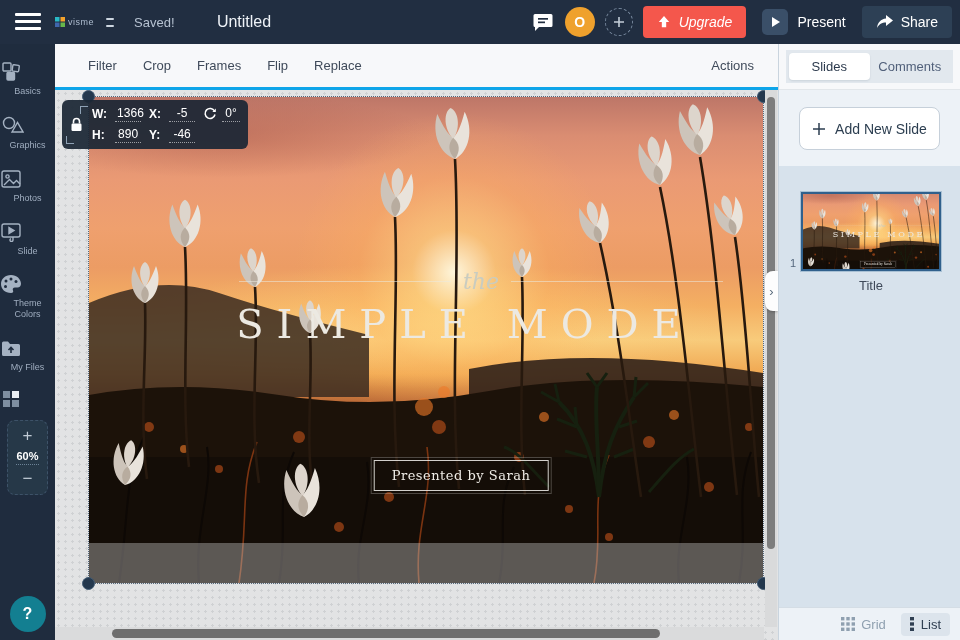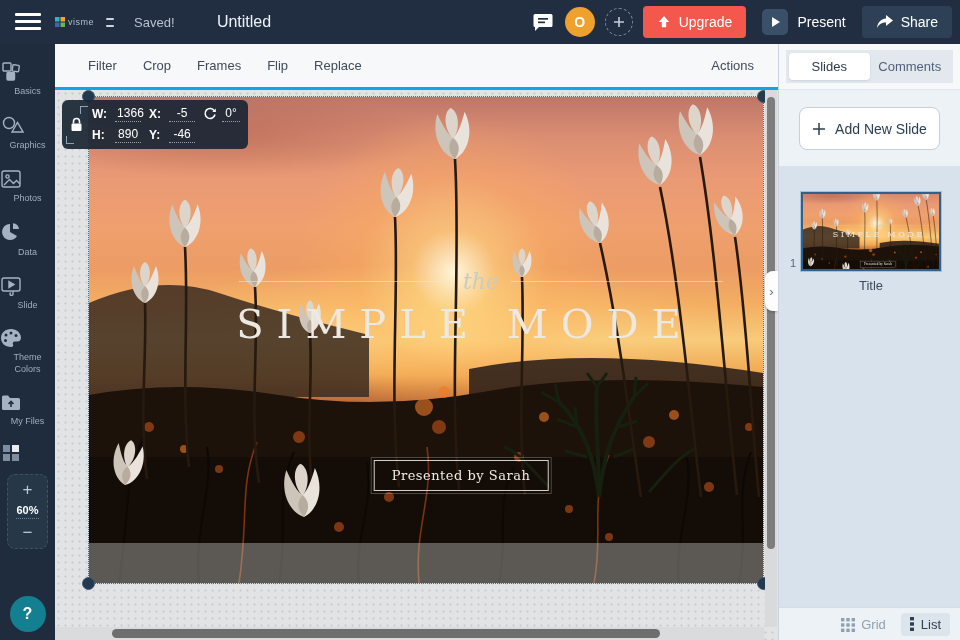--- a/index.html
+++ b/index.html
@@ -15,21 +15,21 @@
   .logo-word { color:#aebdd0; font-size:9px; letter-spacing:.5px; }
   .stepper { display:flex; flex-direction:column; gap:5px; margin-left:4px; }
   .stepper i { width:8px; height:2px; background:#cdd6e0; border-radius:1px; display:block; }
   .saved { color:#b6c2d1; font-size:13px; margin-left:12px; }
   .doc-title { position:absolute; left:244px; transform:translateX(-50%); color:#eef2f7; font-size:16px; cursor:text; }
   .tb-right { position:absolute; right:8px; display:flex; align-items:center; gap:10px; }
   .comment-btn { width:24px; height:24px; display:flex; align-items:center; justify-content:center; cursor:pointer; }
   .avatar { width:30px; height:30px; border-radius:50%; background:#efa12d; color:#fff; font-size:14px; font-weight:bold; display:flex; align-items:center; justify-content:center; cursor:pointer; }
   .add-circle { width:28px; height:28px; border-radius:50%; border:1px dashed #76879c; color:#c3cdd8; display:flex; align-items:center; justify-content:center; cursor:pointer; }
   .btn { display:flex; align-items:center; gap:8px; height:32px; padding:0 14px; border-radius:4px; color:#fff; font-size:14px; cursor:pointer; border:none; }
-  .btn-upgrade { background:#f4574c; }
+  .btn-upgrade { background:#f4574c;font-style:italic; }
   .btn-dark { background:#2d4055; }
   .btn-present { background:transparent; padding:0 6px; gap:9px; }
   .play-sq { width:26px; height:26px; border-radius:5px; background:#3a4f68; display:flex; align-items:center; justify-content:center; }
   .play-tri { width:0; height:0; border-left:8px solid #fff; border-top:5px solid transparent; border-bottom:5px solid transparent; margin-left:2px; }
 
   
   .main { flex:1; display:flex; min-height:0; }
 
   
   .sidebar { width:55px; background:#1f2c3e; display:flex; flex-direction:column; align-items:center; padding-top:8px; flex:0 0 55px; }
@@ -96,21 +96,21 @@
   .seg-btn { flex:1; text-align:center; font-size:13px; color:#51607a; padding:6px 0; border-radius:4px; cursor:pointer; }
   .seg-btn.active { background:#fff; color:#2c3a4d; box-shadow:0 1px 2px rgba(40,60,80,.12); }
   .add-slide { margin:17px 20px 16px; height:43px; background:#fff; border:1px solid #c6d0da; border-radius:8px; display:flex; align-items:center; justify-content:center; gap:9px; font-size:14px; color:#2c3e50; cursor:pointer; }
   .slides-list { flex:1; background:#d7e2ec; padding-top:26px; overflow:hidden; }
   .slide-item { display:flex; align-items:flex-end; gap:5px; padding-left:7px; cursor:pointer; }
   .slide-num { font-size:11px; color:#55677c; width:10px; text-align:right; padding-bottom:2px; }
   .thumb { width:140px; height:79px; border:2px solid #30608c; background:#111; overflow:hidden; position:relative; box-shadow:0 0 0 1px #a8c0d4; }
   .thumb .scene-host { transform:scale(0.2018); transform-origin:0 0; margin-top:-6px; }
   .slide-caption { font-size:13px; color:#3f4a5a; text-align:center; width:140px; margin:7px 0 0 22px; }
   .rp-footer { height:33px; border-top:1px solid #d4dde5; background:#edf2f7; display:flex; align-items:center; justify-content:flex-end; gap:6px; padding:0 10px; }
-  .view-btn { display:flex; align-items:flex-end; gap:6px; font-size:13px; color:#8fa0b0; padding:4px 9px; border-radius:4px; cursor:pointer; }
+  .view-btn { display:flex; align-items:center; gap:6px; font-size:13px; color:#8fa0b0; padding:4px 9px; border-radius:4px; cursor:pointer; }
   .view-btn.active { background:#dce4ec; color:#2f3f52; }
 </style>
 </head>
 <body>
 
 <div class="app">
 
   <header class="topbar">
     <div class="hamburger">
       <svg width="26" height="18" viewBox="0 0 26 18">
@@ -197,27 +197,20 @@
       </div>
       <div class="sb-item">
         <svg width="22" height="20" viewBox="0 0 22 20">
             <g stroke="#a5b2c2" stroke-width="1.4" fill="none">
               <rect x="2" y="2" width="18" height="16" rx="2"></rect>
               <circle cx="7.5" cy="7.5" r="1.6"></circle>
               <path d="M4 16 L9.5 10.5 L13.5 14.5 L16.5 11.5 L20 15"></path>
             </g>
           </svg>
         <span class="sb-label">Photos</span>
-      </div>
-      <div class="sb-item">
-        <svg width="22" height="22" viewBox="0 0 22 22">
-            <path d="M10 11 V3 A8 8 0 1 0 17 15 Z" fill="#a5b2c2"></path>
-            <path d="M13 8 V2.2 A6.5 6.5 0 0 1 19 8 Z" fill="#a5b2c2"></path>
-          </svg>
-        <span class="sb-label">Data</span>
       </div>
       <div class="sb-item">
         <svg width="22" height="21" viewBox="0 0 22 21">
             <g stroke="#a5b2c2" stroke-width="1.4" fill="none">
               <rect x="2" y="3" width="18" height="13" rx="2"></rect>
               <path d="M9 6.5 L14 9.5 L9 12.5 Z" fill="#a5b2c2"></path>
               <path d="M13 16 v3 m0 0 a1.5 1.5 0 1 1 -2 -1.4"></path>
             </g>
           </svg>
         <span class="sb-label">Slide</span>

